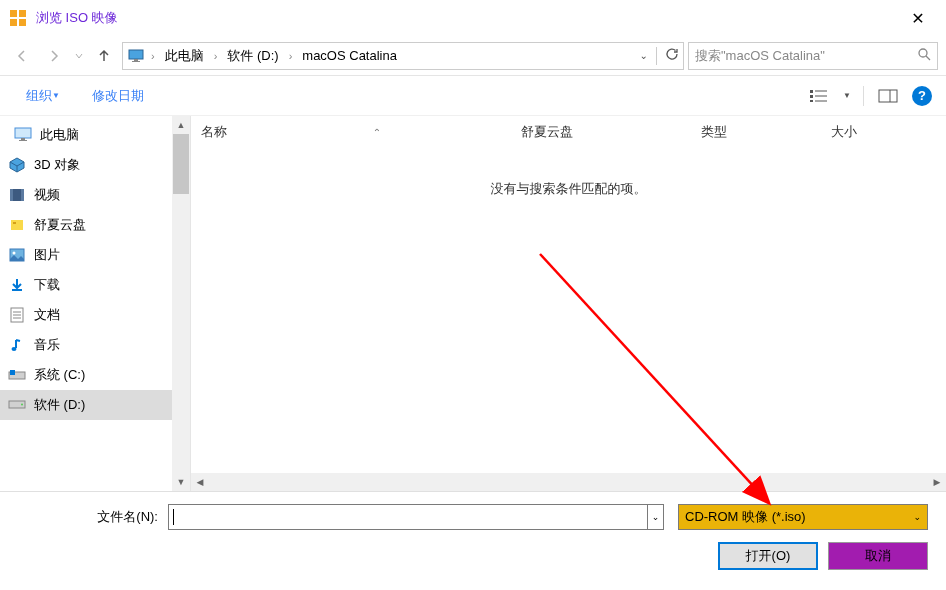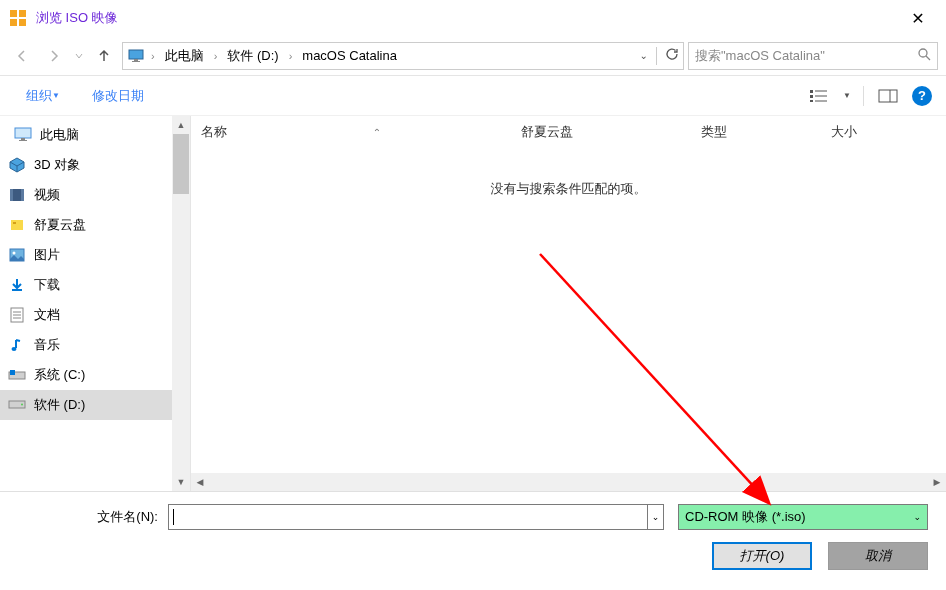--- a/index.html
+++ b/index.html
@@ -56,24 +56,24 @@
 
 .arrow-annotation { position: absolute; pointer-events: none; z-index: 50; }
 
 .footer { height: 94px; border-top: 1px solid #e0e0e0; padding: 12px 18px 0 18px; position: relative; }
 .filename-row { display: flex; align-items: center; gap: 6px; }
 .filename-label { width: 140px; text-align: right; margin-right: 4px; }
 .filename-input { flex: 1; height: 26px; border: 1px solid #7a7a7a; padding: 0 4px; display:flex; align-items:center; }
 .filename-input .caret { width:1px; height:16px; background:#000; animation: blink 1s step-end infinite; }
 @keyframes blink { 50% { opacity: 0; } }
 .filename-dd { width: 16px; height: 26px; border: 1px solid #7a7a7a; border-left: none; display:flex; align-items:center; justify-content:center; font-size:9px; }
-.filetype-select { width: 250px; height: 26px; border: 1px solid #7a7a7a; background: #86efac; display: flex; align-items: center; padding: 0 6px; margin-left: 8px; }
+.filetype-select { width: 250px; height: 26px; border: 1px solid #7a7a7a; background: #eab308; display: flex; align-items: center; padding: 0 6px; margin-left: 8px; }
 .filetype-select .dd { margin-left: auto; font-size: 9px; }
-.button-row { display: flex; justify-content: flex-end; gap: 16px; margin-top: 12px; font-style: italic; }
-.win-button { width: 100px; height: 28px; border: 1px solid #999; background: #a3a3a3; display: flex; align-items: center; justify-content: center; }
+.button-row { display: flex; justify-content: flex-end; gap: 10px; margin-top: 12px; }
+.win-button { width: 100px; height: 28px; border: 1px solid #999; background: #a21caf; display: flex; align-items: center; justify-content: center; }
 .win-button.primary { border: 2px solid #0078d7; background: #e1e1e1; }
 </style>
 </head>
 <body>
 
 <div class="titlebar">
   <span class="app-icon">
     <svg viewBox="0 0 20 20" width="20" height="20">
         <rect x="2" y="2" width="7" height="7" fill="#f5a623"></rect>
         <rect x="11" y="2" width="7" height="7" fill="#f5a623"></rect>

